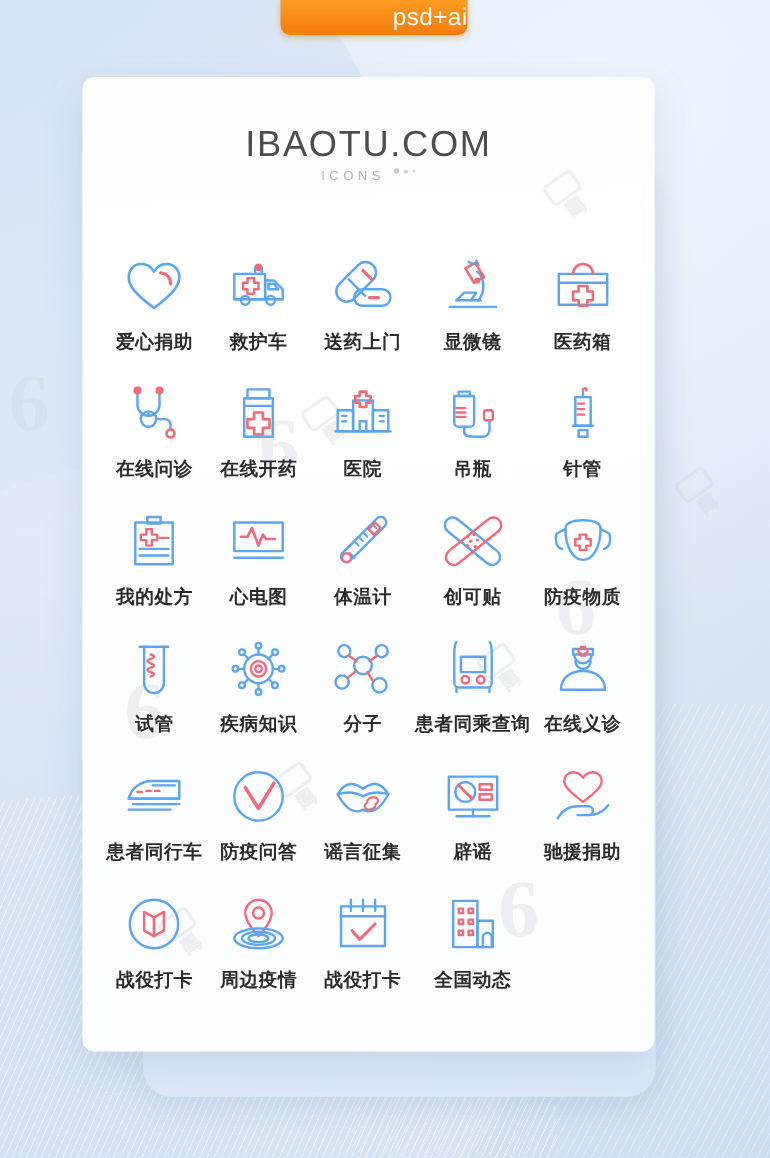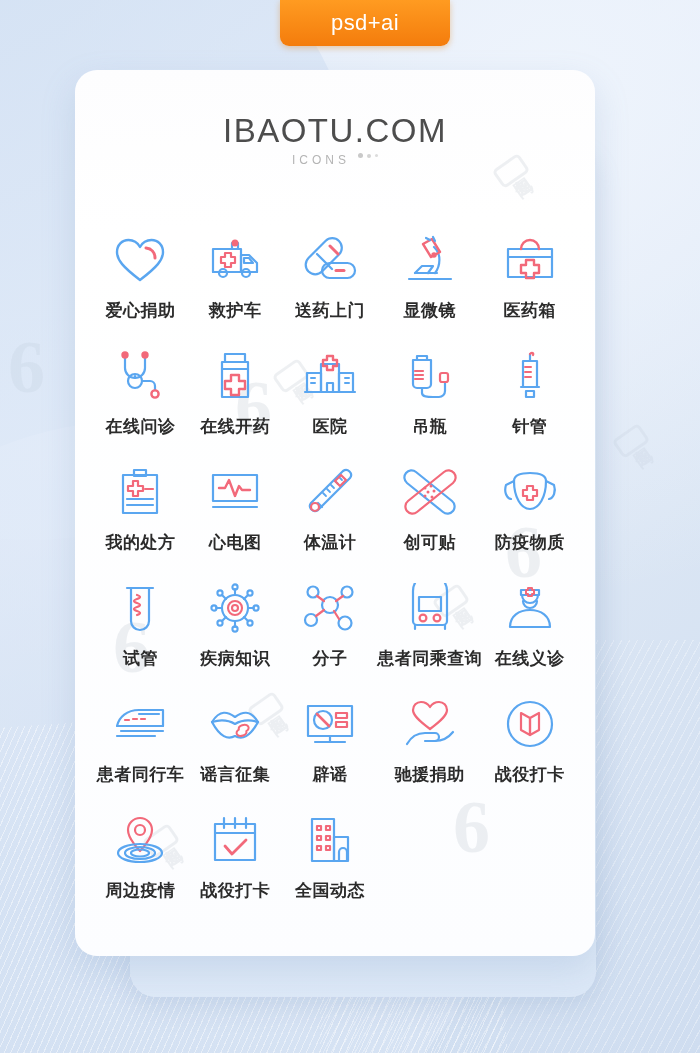--- a/index.html
+++ b/index.html
@@ -21,34 +21,34 @@
   .arc2{left:-240px;top:420px;width:760px;height:760px;
         background:linear-gradient(200deg,#e7effb,#d3e0f2);opacity:.6;}
   .bg-stripes{position:absolute;left:-60px;bottom:-140px;width:560px;height:480px;
     background:repeating-linear-gradient(-62deg,rgba(255,255,255,.55) 0 1px,rgba(255,255,255,0) 1px 6px);
     transform:rotate(-4deg);opacity:.85;}
   .bg-stripes2{position:absolute;right:-40px;top:640px;width:420px;height:420px;
     background:repeating-linear-gradient(-62deg,rgba(255,255,255,.40) 0 1px,rgba(255,255,255,0) 1px 7px);
     opacity:.8;}
 
   
-  .badge{position:absolute;left:255px;top:0;width:170px;height:46px;
+  .badge{position:absolute;left:255px;top:0;width:170px;height:32px;
     background:linear-gradient(180deg,#ff9b21,#f47c0c);
     border-radius:0 0 9px 9px;color:#fff;
     font-size:22px;letter-spacing:.4px;
-    display:flex;align-items:center;justify-content:center;
-    box-shadow:0 2px 6px rgba(224,120,10,.35);margin-left:25px;}
+    display:flex;align-items:center;justify-content:flex-end;
+    box-shadow:0 2px 6px rgba(224,120,10,.35);}
 
   
   .card-back{position:absolute;left:130px;top:145px;width:466px;height:852px;
     background:linear-gradient(160deg,#e7effa,#dce8f7);
     border-radius:26px;box-shadow:0 10px 26px rgba(120,150,190,.18);}
   .card{position:absolute;left:75px;top:70px;width:520px;height:886px;
     background:linear-gradient(178deg,#fdfdfe 0%,#ffffff 18%,#fcfdff 100%);
-    border-radius:22px;box-shadow:0 14px 34px rgba(120,150,190,.22);
+    border-radius:11px;box-shadow:0 14px 34px rgba(120,150,190,.22);
     overflow:hidden;}
 
   
   .title{position:absolute;left:0;right:0;top:42px;text-align:center;
     font-size:33px;letter-spacing:1.5px;color:#4d4d4d;font-weight:400;}
   .subtitle-wrap{position:absolute;left:0;right:0;top:83px;
     display:flex;align-items:flex-start;justify-content:center;gap:8px;}
   .subtitle{font-size:12px;letter-spacing:4px;color:#b4b4b4;}
   .dots{display:flex;align-items:center;gap:4px;}
   .dots i{display:block;border-radius:50%;background:#c9c9c9;}
@@ -422,20 +422,29 @@
           <path d="M8 32 h42 M4 37 h38"></path>
           <path d="M26 15 h20"></path>
           <g stroke="#f2697a" stroke-width="2.2">
             <path d="M12 21 h4 M20 20 h4 M28 20 h4"></path>
           </g>
         </svg>
       </div>
       <div class="lbl">患者同行车</div>
     </div>
 
+    <div class="cell">
+      <div class="ico">
+        <svg width="54" height="50" viewBox="0 0 54 50" fill="none" stroke="#5aa6f0" stroke-width="2.2" stroke-linecap="round" stroke-linejoin="round">
+          <circle cx="27" cy="25" r="22"></circle>
+          <path d="M15 17 L27 36 L41 13" stroke="#f2697a" stroke-width="3.2"></path>
+        </svg>
+      </div>
+      <div class="lbl">防疫问答</div>
+    </div>
 
 
     <div class="cell">
       <div class="ico">
         <svg width="54" height="50" viewBox="0 0 54 50" fill="none" stroke="#5aa6f0" stroke-width="2.2" stroke-linecap="round" stroke-linejoin="round">
           <path d="M4 23 C12 10 20 13 27 18 C34 13 42 10 50 23 C42 38 34 41 27 37 C20 41 12 38 4 23z"></path>
           <path d="M4 23 C14 20 22 22 27 25 C32 22 40 20 50 23"></path>
           <path d="M31 30 a5 3.5 0 1 0 7 3 a5 3.5 0 1 0 -7 -3z" stroke="#f2697a" stroke-width="2" transform="rotate(-12 34 31)"></path>
         </svg>
       </div>

